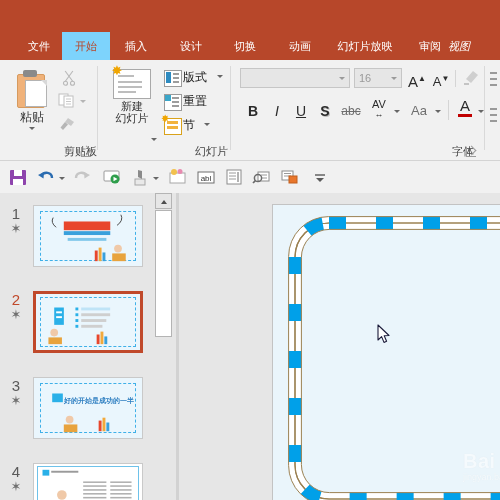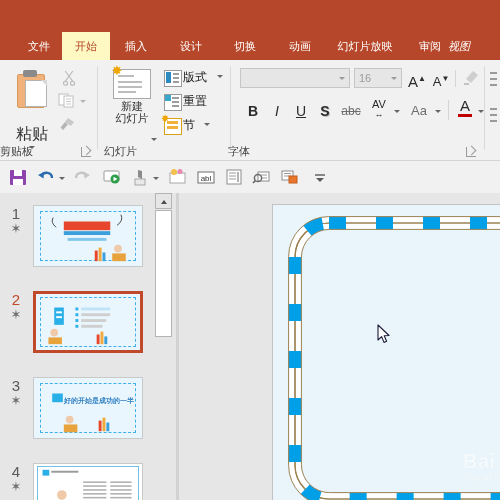--- a/index.html
+++ b/index.html
@@ -20,52 +20,52 @@
   
   .tabstrip{
     position:absolute;left:0;top:32px;width:500px;height:28px;
     background:#b7472a;
   }
   .tab{
     position:absolute;top:0;height:28px;line-height:28px;
     color:#ffffff;font-size:11px;text-align:center;
     white-space:nowrap;cursor:default;
   }
-  .tab.active{background:#fef9c3;color:#b7472a;font-family:Liberation Serif, serif;}
+  .tab.active{background:#7dd3fc;color:#b7472a;font-family:Liberation Serif, serif;}
 
   
   .ribbon{
     position:absolute;left:0;top:60px;width:500px;height:100px;
     background:#f1f1f1;border-bottom:1px solid #d4d4d4;
   }
   .grp{position:absolute;top:0;height:100px;}
   .grp .glabel{
     position:absolute;bottom:1px;left:0;width:100%;
-    text-align:left;font-size:11px;color:#444;
+    text-align:right;font-size:11px;color:#444;
   }
   .grpdiv{position:absolute;top:6px;width:1px;height:84px;background:#d9d9d9;}
   .dlg{
     position:absolute;bottom:3px;width:9px;height:9px;
     border:1px solid #9a9a9a;border-top:none;border-right:none;
     transform:rotate(0deg);
   }
   .dlg:after{
     content:"";position:absolute;left:1px;top:0px;width:6px;height:6px;
     border-top:1px solid #9a9a9a;border-right:1px solid #9a9a9a;
     transform:rotate(45deg);
   }
 
   
   .pasteBtn{position:absolute;left:8px;top:6px;width:48px;height:80px;text-align:center;cursor:default;}
   .clipIcon{position:relative;width:34px;height:38px;margin:4px auto 0;}
   .clipBody{position:absolute;left:2px;top:4px;width:26px;height:32px;background:#f0b27a;border:1px solid #d69a5e;border-radius:2px;}
   .clipTop{position:absolute;left:8px;top:0px;width:14px;height:7px;background:#8a8a8a;border-radius:2px;}
   .clipPage{position:absolute;left:10px;top:10px;width:20px;height:25px;background:#fff;border:1px solid #b3b3b3;}
   .clipPage:after{content:"";position:absolute;right:-1px;top:-1px;border-width:0 6px 6px 0;border-style:solid;border-color:transparent #d8d8d8 transparent transparent;}
-  .pasteLbl{font-size:16px;color:#333;margin-top:16px;}
+  .pasteLbl{font-size:12px;color:#333;margin-top:1px;}
   .caretSm{display:block;margin:1px auto 0;width:0;height:0;border-left:3px solid transparent;border-right:3px solid transparent;border-top:3px solid #666;}
 
   .miniBtn{position:absolute;width:22px;height:22px;cursor:default;}
   .scissors{position:absolute;left:4px;top:2px;width:14px;height:16px;}
 
   
   .newSlide{position:absolute;left:0px;top:6px;width:56px;height:82px;text-align:center;cursor:default;}
   .nsIcon{position:relative;width:36px;height:28px;margin:3px auto 1px;background:#fff;border:1px solid #a9a9a9;}
   .nsIcon .ln{position:absolute;left:4px;height:2px;background:#bdbdbd;}
   .nsStar{position:absolute;left:-3px;top:-5px;width:12px;height:12px;color:#f0a500;font-size:13px;line-height:12px;}

